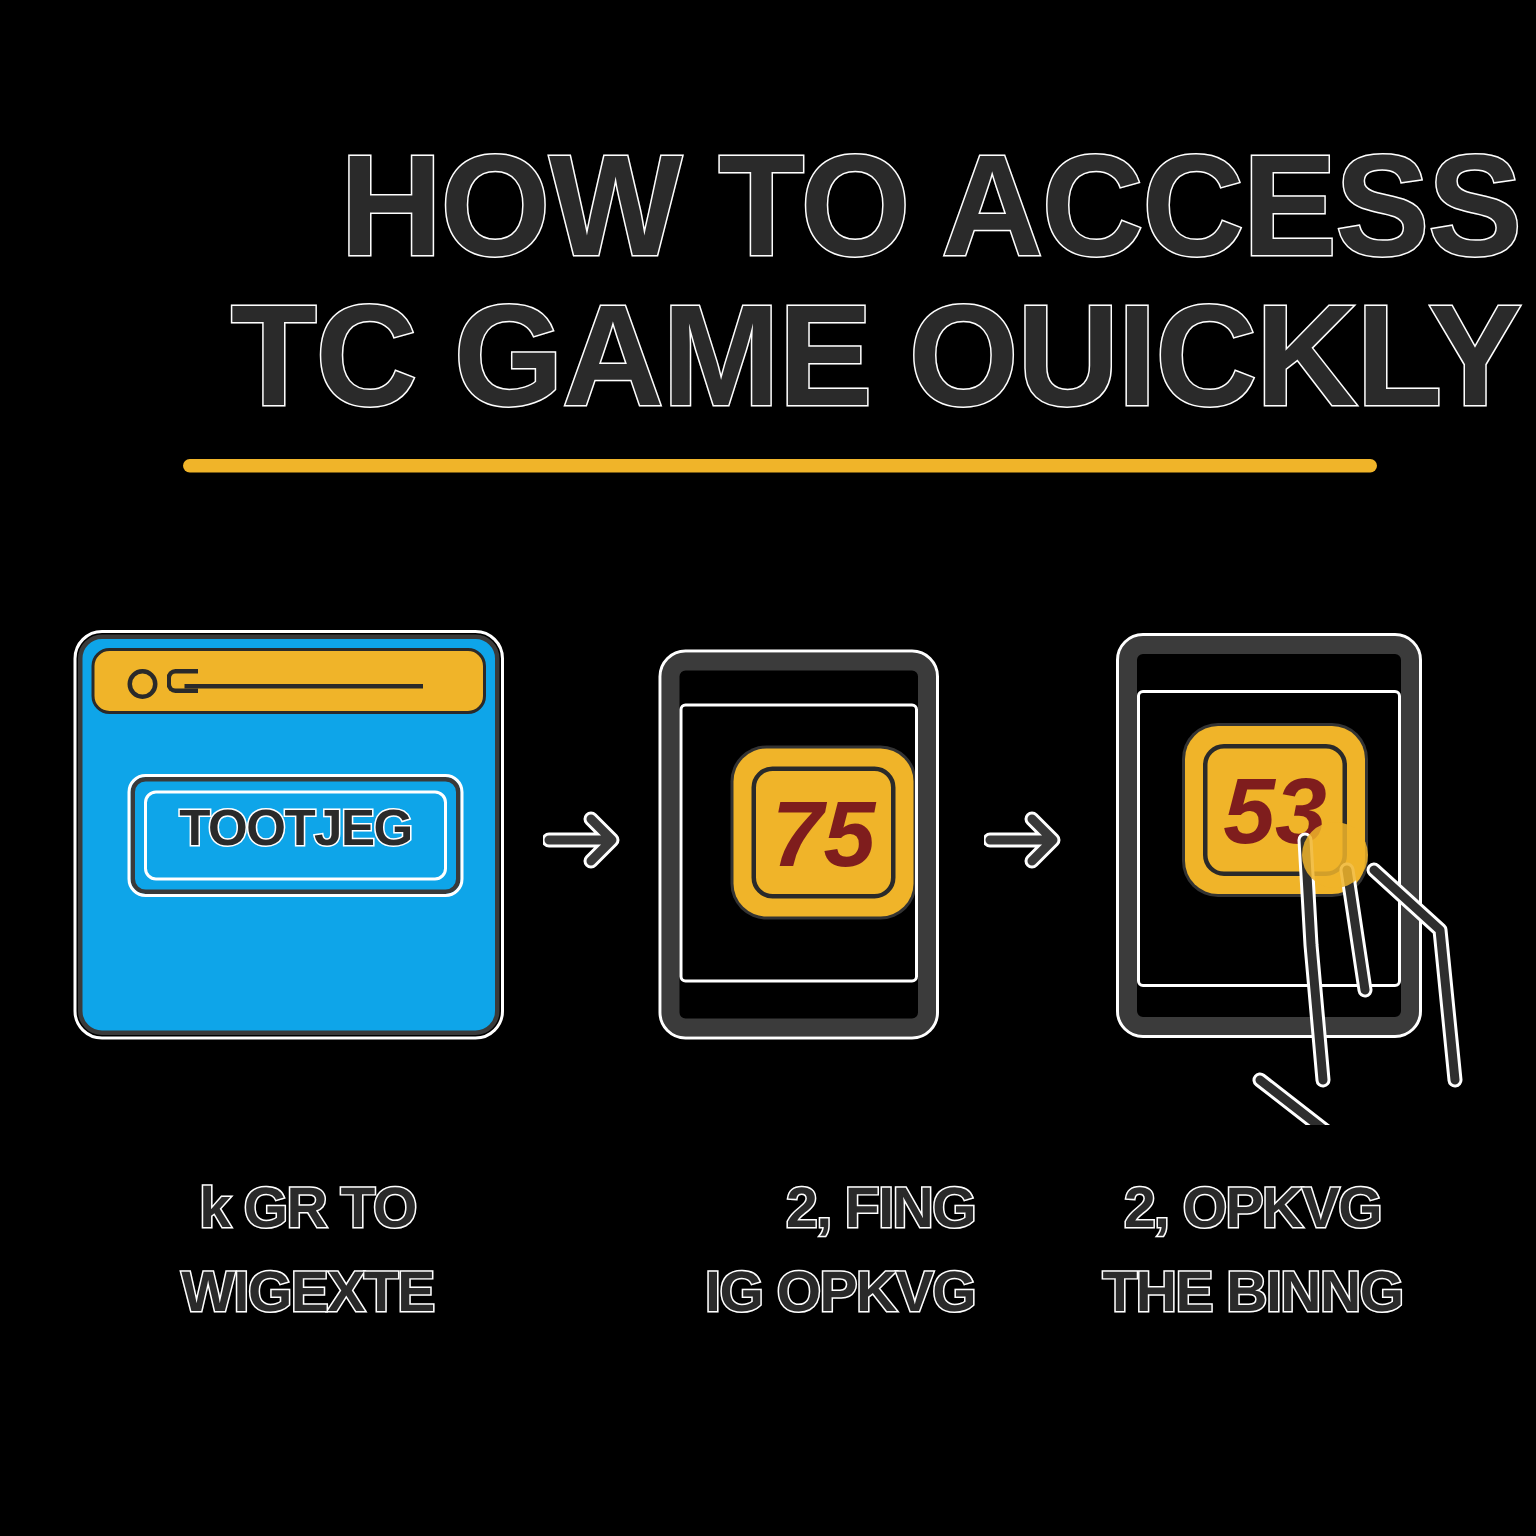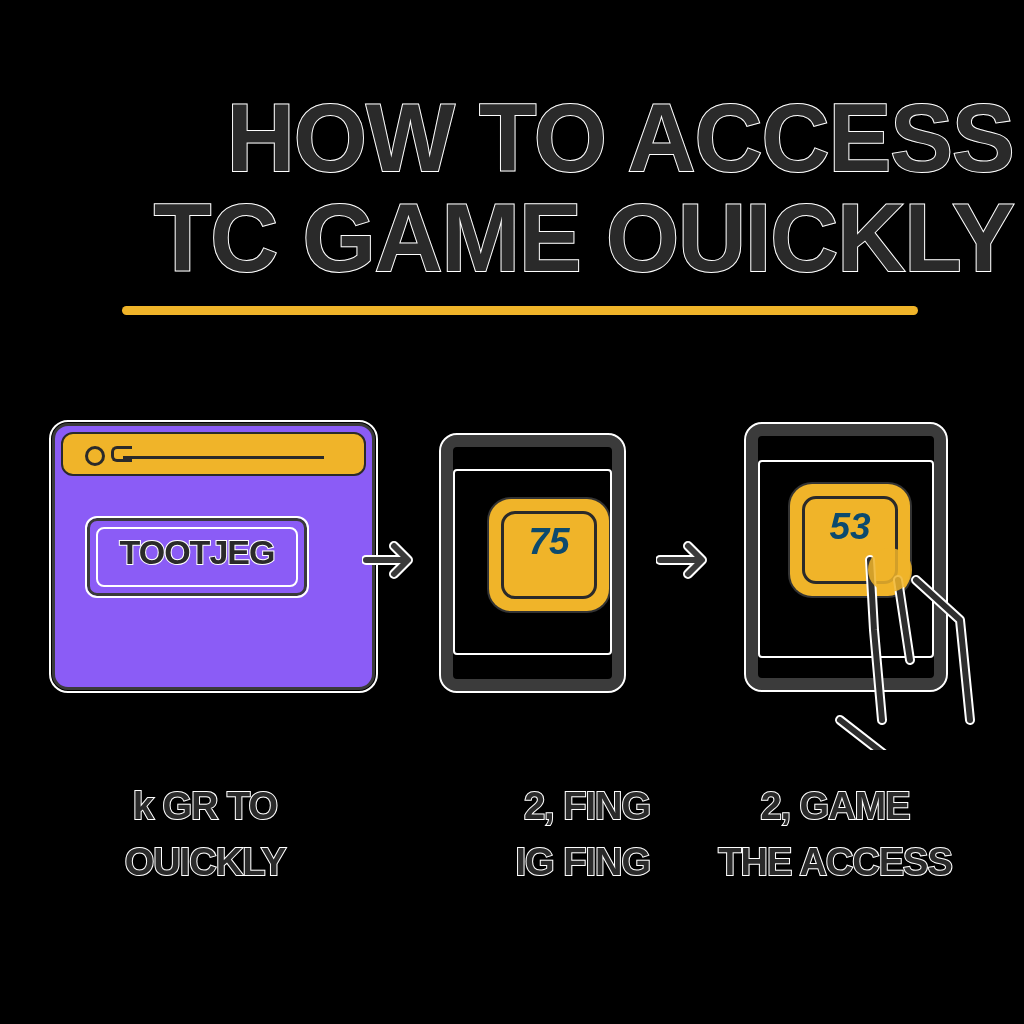--- a/index.html
+++ b/index.html
@@ -15,23 +15,23 @@
     letter-spacing:-1px;
   }
 
   #title { position:absolute; left:0; top:88px; width:1024px; text-align:right; }
   #title .line { font-size:96px; line-height:100px; display:block; transform:scaleX(0.98); }
 
   #divider { position:absolute; left:122px; top:306px; width:796px; height:9px;
              background:#f0b429; border-radius:5px; }
 
   
-  #step1 { position:absolute; left:52px; top:423px; width:323px; height:267px;
+  #step1 { position:absolute; left:52px; top:423px; width:281px; height:267px;
            border:3px solid #3a3a3a; outline:2px solid #fff; outline-offset:1px;
-           border-radius:16px; background:#8b5cf6; box-sizing:border-box; }
+           border-radius:16px; background:#0ea5e9; box-sizing:border-box; }
   #step1 .addr { position:absolute; left:6px; top:6px; right:6px; height:40px;
            background:#f0b429; border-radius:12px; border:2px solid #2a2a2a; }
   #step1 .addr .key { position:absolute; left:22px; top:12px; width:14px; height:14px;
            border:3px solid #2a2a2a; border-radius:50%; }
   #step1 .addr .bar { position:absolute; left:60px; top:22px; right:40px; height:3px; background:#2a2a2a; }
   #step1 .addr .hook { position:absolute; left:48px; top:12px; width:18px; height:10px;
            border:3px solid #2a2a2a; border-right:none; border-radius:6px 0 0 6px; }
   #step1 .field { position:absolute; left:32px; top:92px; width:220px; height:78px;
            border:3px solid #3a3a3a; outline:2px solid #fff; border-radius:10px; box-sizing:border-box; }
   #step1 .field .inner { position:absolute; left:6px; top:6px; right:6px; bottom:6px;
@@ -43,21 +43,21 @@
 
   
   .phone { position:absolute; border:12px solid #3b3b3b; outline:2px solid #fff;
            border-radius:16px; background:#000; box-sizing:border-box; }
   .phone .screen { position:absolute; left:0; right:0; border:2px solid #fff; border-radius:4px; }
   .badge { position:absolute; background:#f0b429; border-radius:22px;
            box-shadow:0 0 0 2px #fff3; }
   .badge .inner { position:absolute; left:12px; top:12px; right:12px; bottom:12px;
            border:3px solid #2a2a2a; border-radius:14px; }
   .badge .num { position:absolute; left:0; right:0; top:22px; text-align:center;
-           font-size:37px; font-weight:700; color:#0c4a6e; font-style:italic; }
+           font-size:62px; font-weight:700; color:#7f1d1d; font-style:italic; }
 
   #step2 { left:441px; top:435px; width:183px; height:256px; }
   #step2 .screen { top:22px; bottom:24px; }
   #step2 .badge { left:36px; top:52px; width:120px; height:112px; }
 
   #step3 { left:746px; top:424px; width:200px; height:266px; }
   #step3 .screen { top:24px; bottom:20px; }
   #step3 .badge { left:32px; top:48px; width:120px; height:112px; }
 
   .hand { position:absolute; left:820px; top:540px; width:180px; height:210px; }
@@ -118,22 +118,22 @@
 <svg class="hand" viewBox="0 0 180 210">
   <g fill="none" stroke-linecap="round" stroke-linejoin="round">
     <path d="M50 20 L54 90 L62 180 M78 40 L90 120 M96 40 L140 80 L150 180 M20 180 L110 250" stroke="#fff" stroke-width="10"></path>
     <path d="M50 20 L54 90 L62 180 M78 40 L90 120 M96 40 L140 80 L150 180 M20 180 L110 250" stroke="#2e2e2e" stroke-width="6"></path>
   </g>
   <circle cx="70" cy="30" r="22" fill="#f0b429" opacity="0.85"></circle>
 </svg>
 
 <div id="cap1" class="caption">
   <div class="outline-text">k GR TO</div>
-  <div class="outline-text">OUICKLY</div>
+  <div class="outline-text">WIGEXTE</div>
 </div>
 <div id="cap2" class="caption">
   <div class="outline-text">2, FING</div>
-  <div class="outline-text">IG FING</div>
+  <div class="outline-text">IG OPKVG</div>
 </div>
 <div id="cap3" class="caption">
-  <div class="outline-text">2, GAME</div>
-  <div class="outline-text">THE ACCESS</div>
+  <div class="outline-text">2, OPKVG</div>
+  <div class="outline-text">THE BINNG</div>
 </div>
 
 </body></html>

